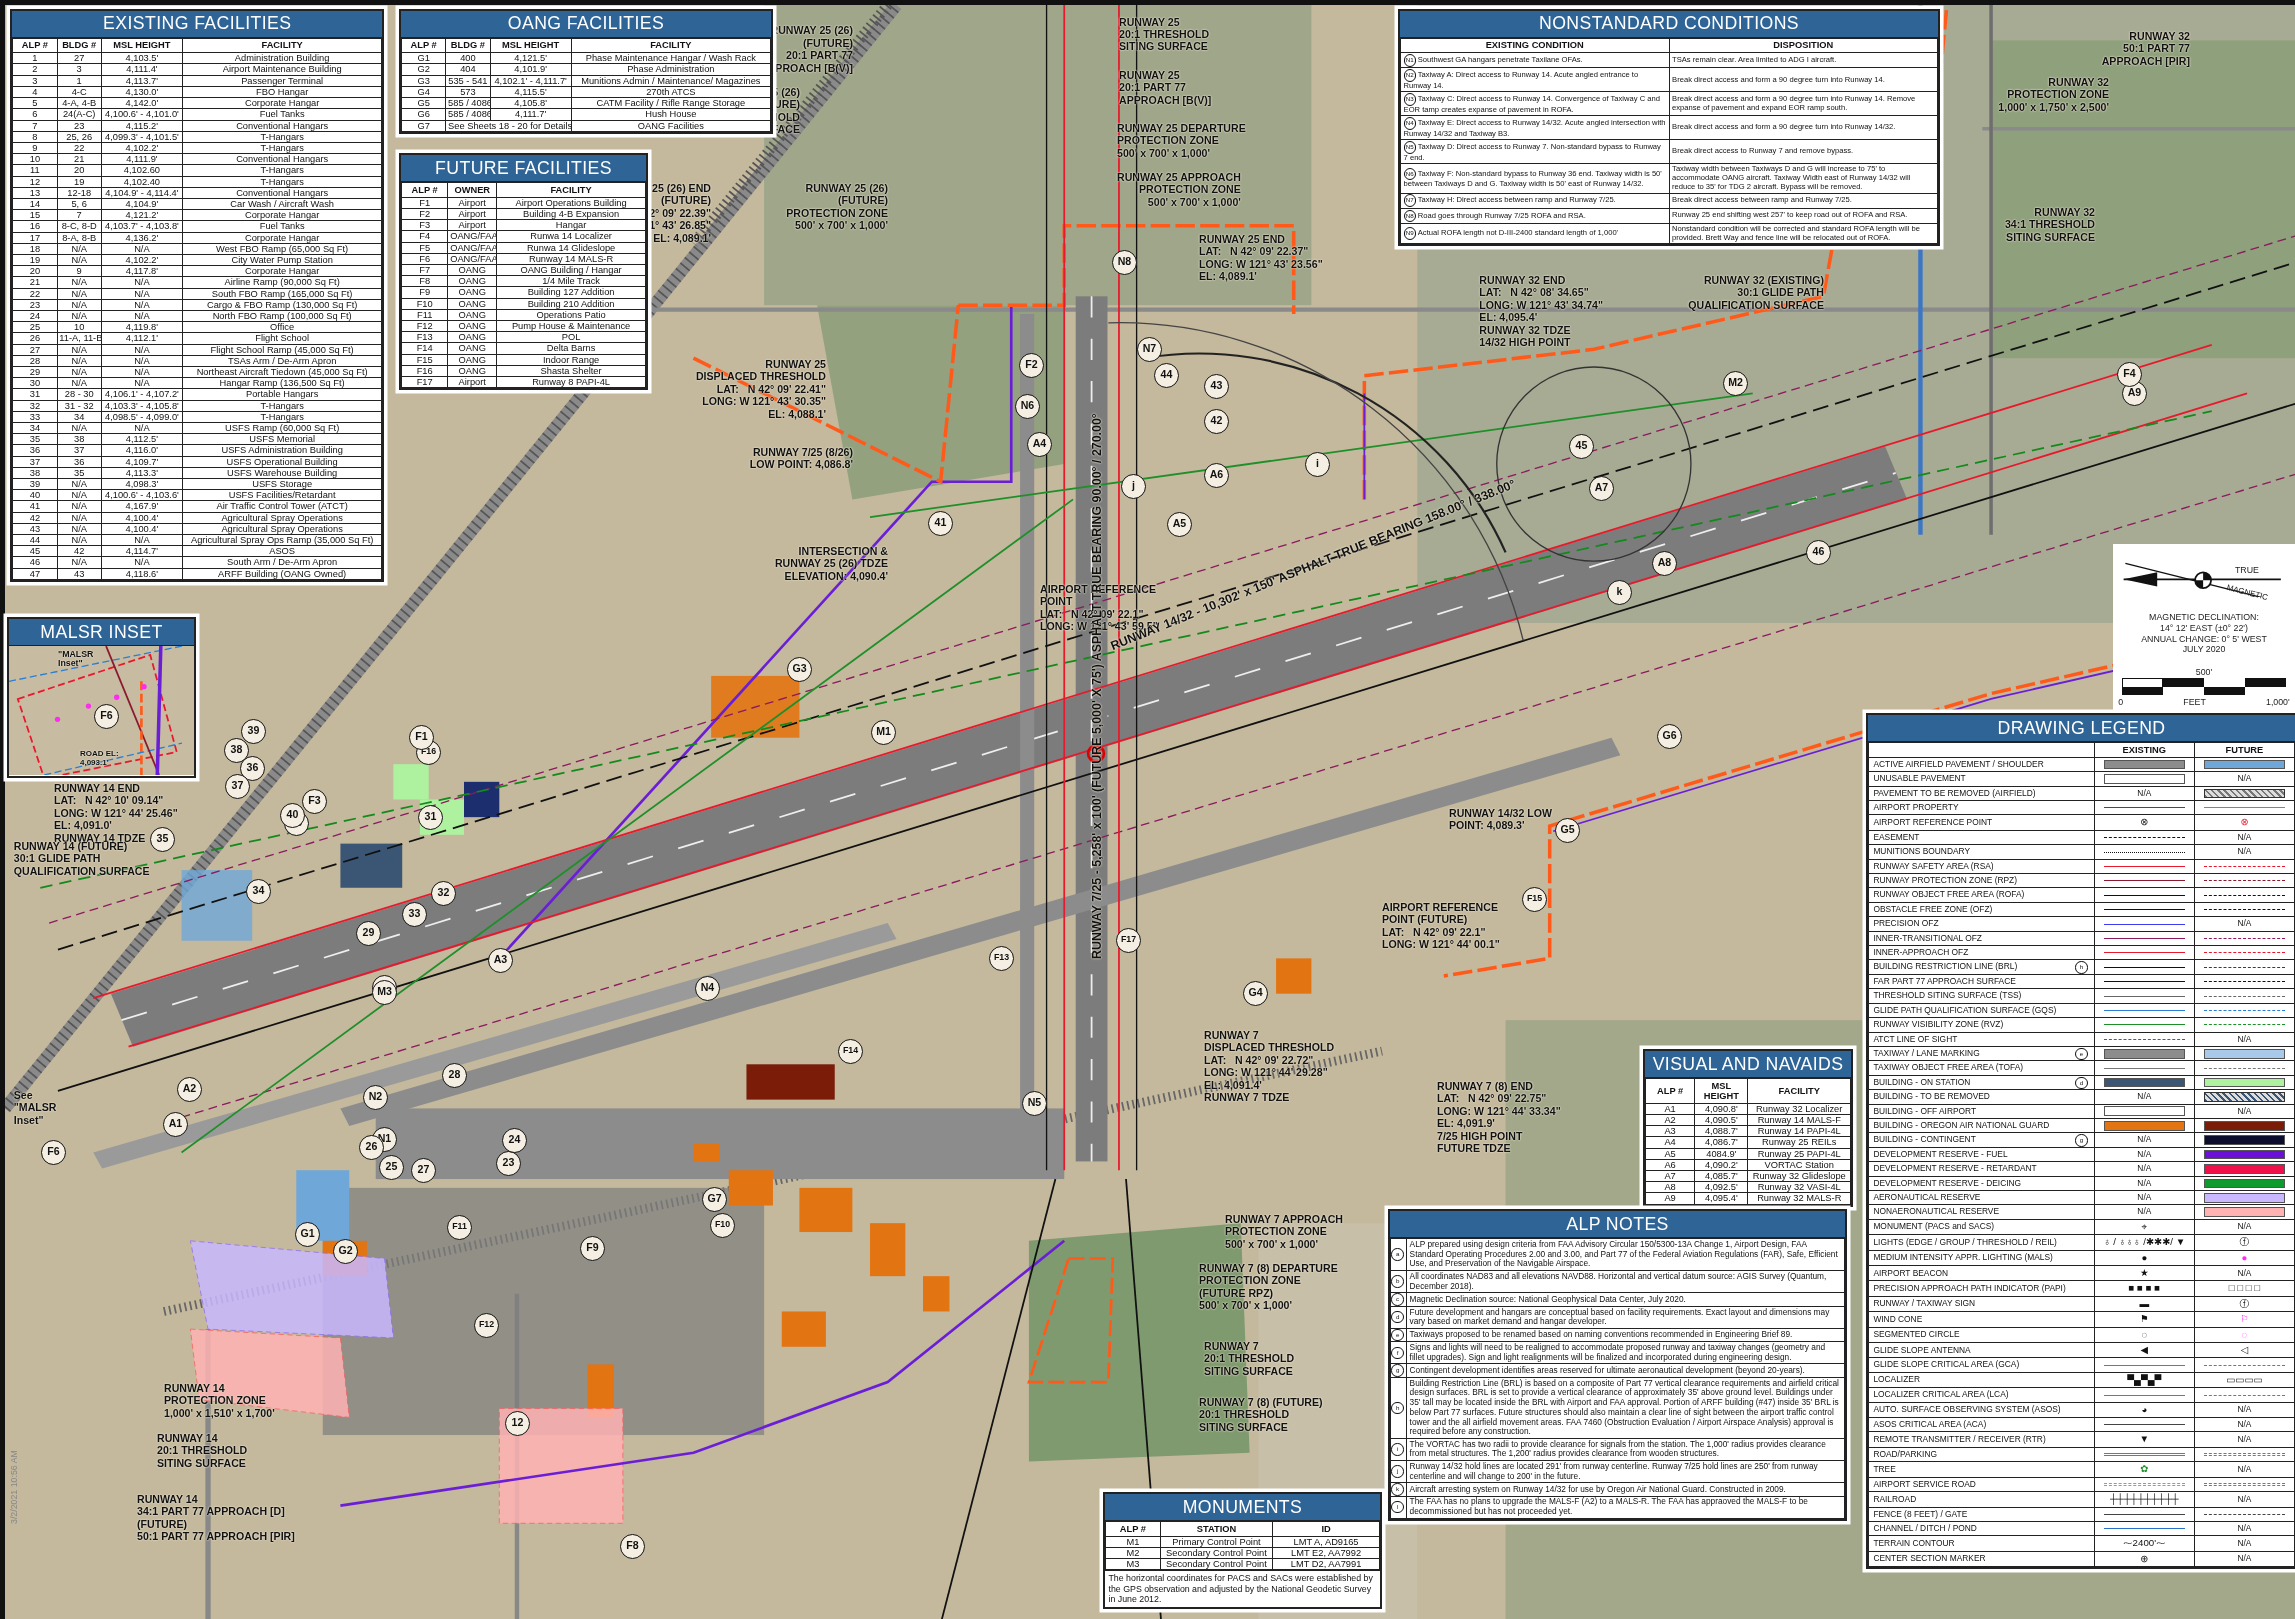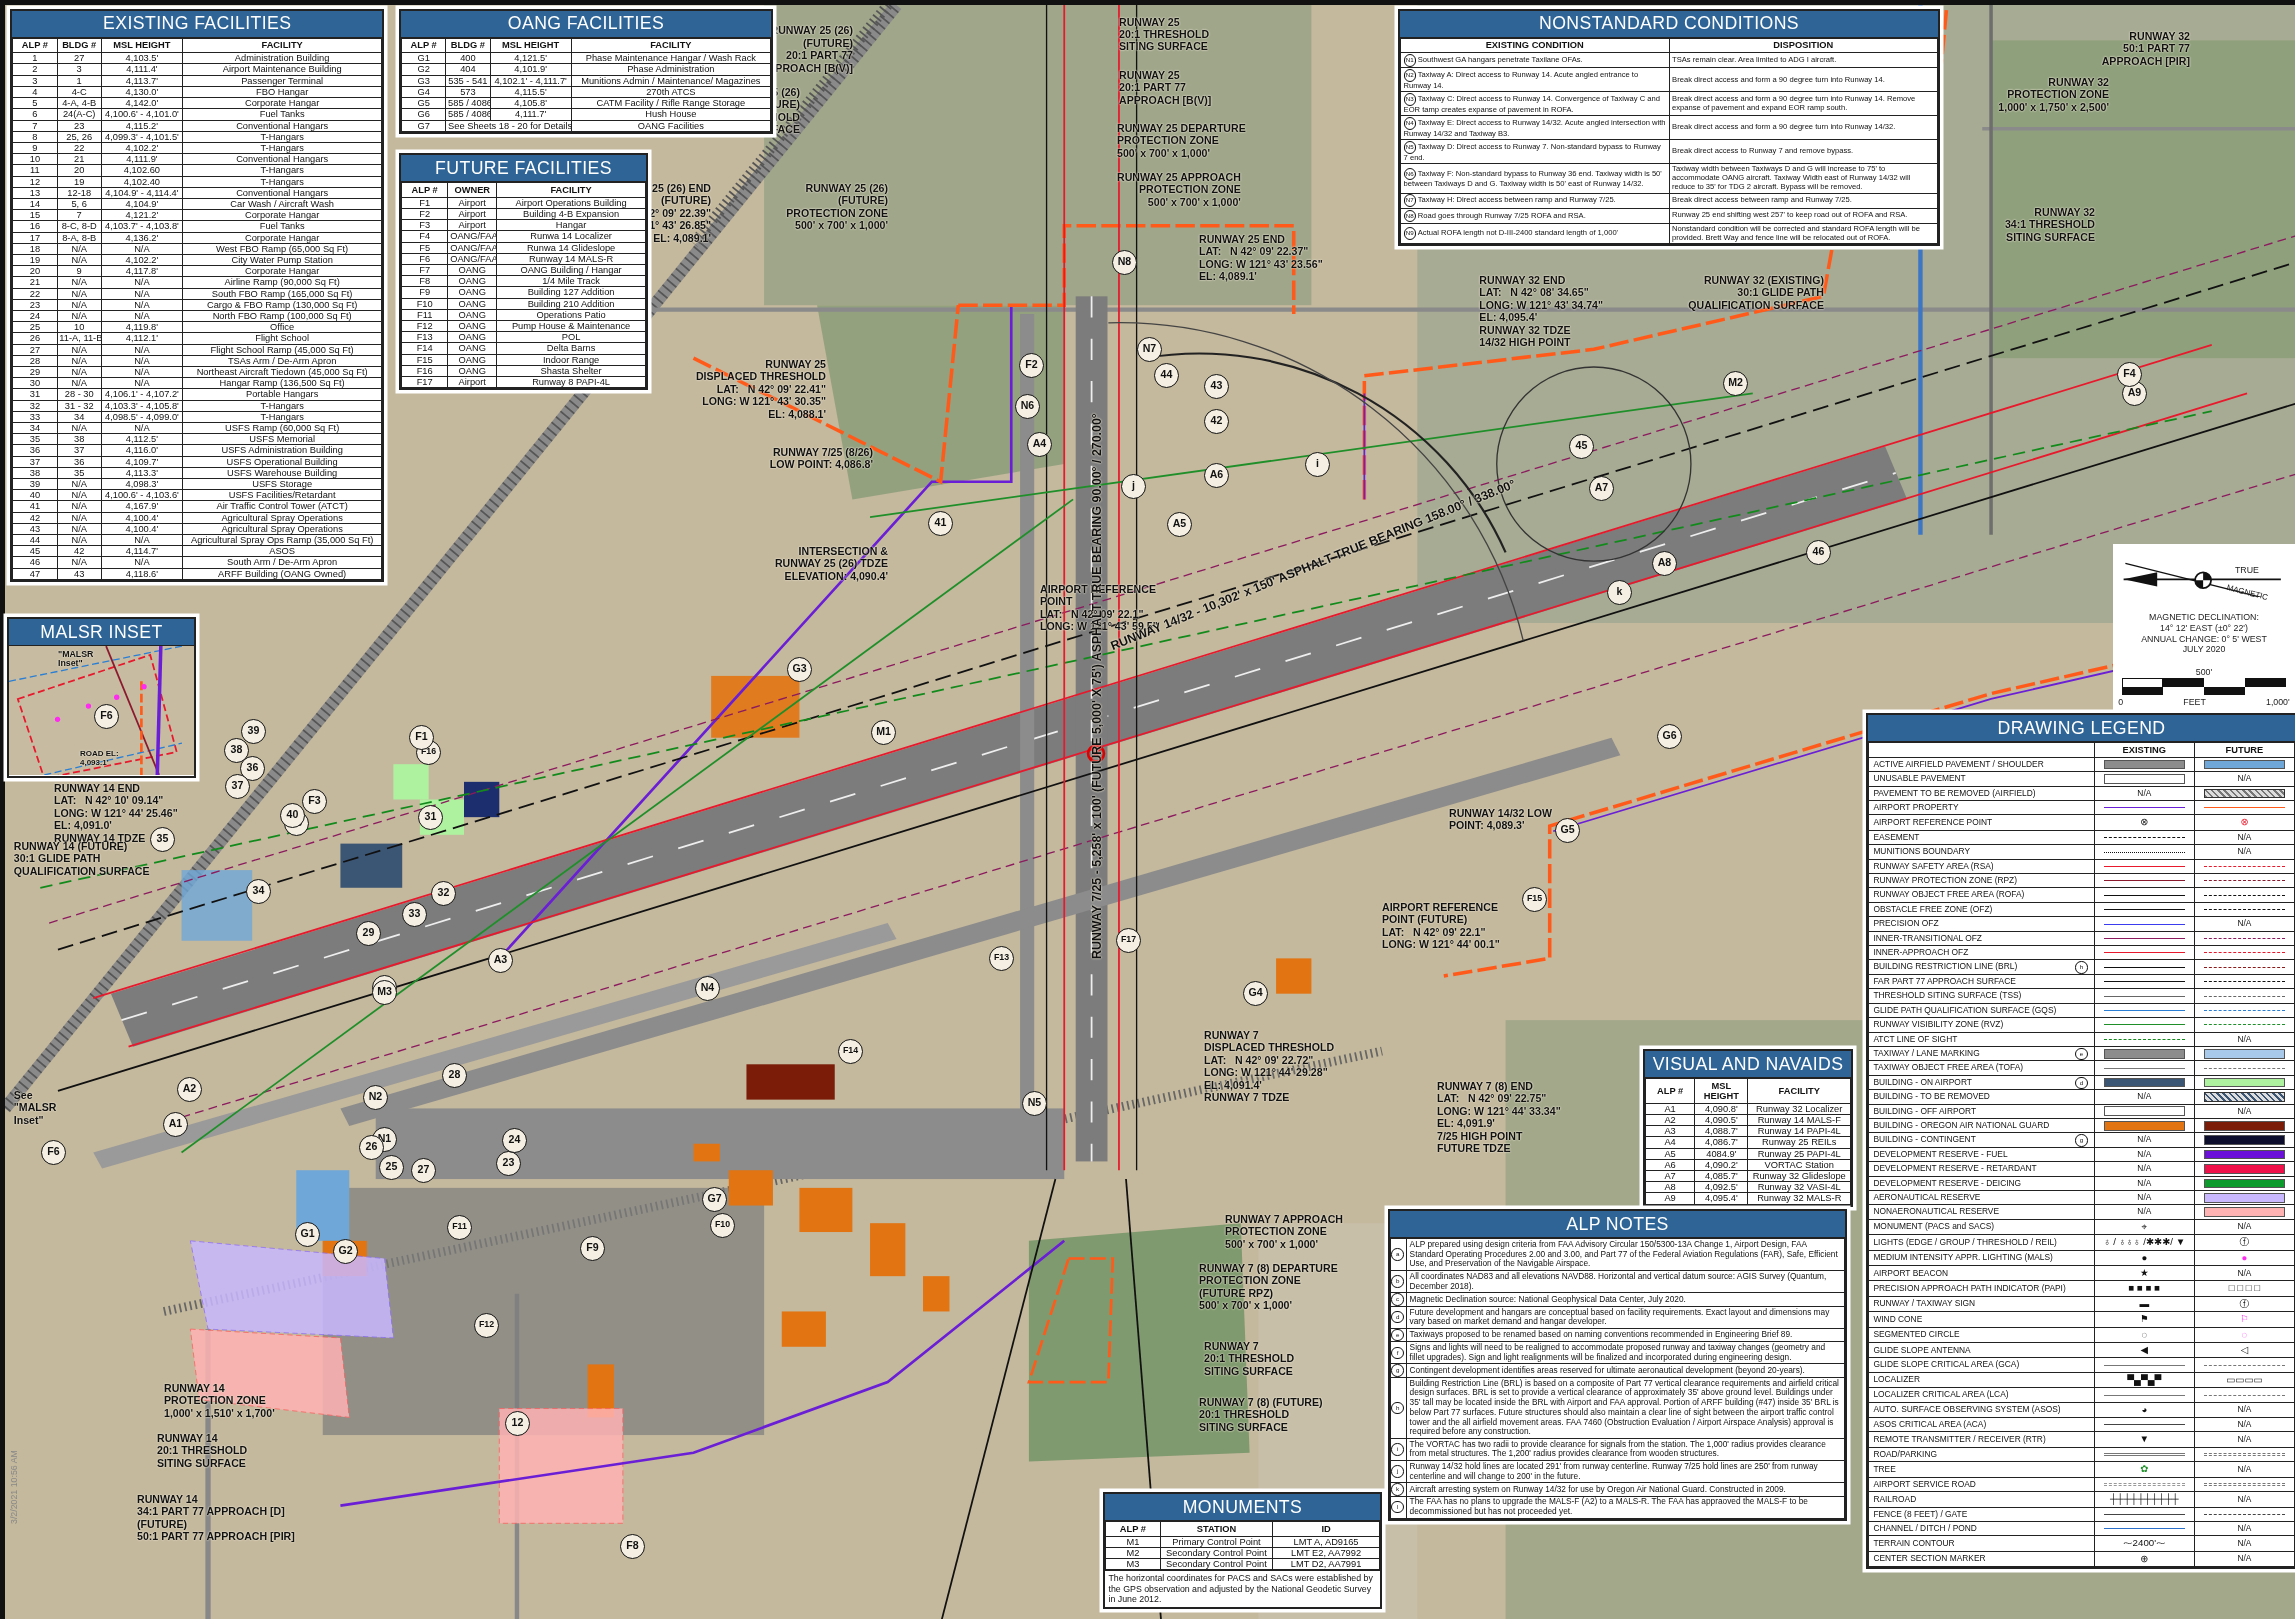--- a/index.html
+++ b/index.html
@@ -162,21 +162,21 @@
 EL: 4,089.1'</div>
       <div class="lbl" style="left: 1194px; top: 228px; text-align: left;">RUNWAY 25 END
 LAT:   N 42° 09' 22.37"
 LONG: W 121° 43' 23.56"
 EL: 4,089.1'</div>
       <div class="lbl" style="left: 821px; top: 353px; text-align: right; transform: translateX(-100%);">RUNWAY 25
 DISPLACED THRESHOLD
 LAT:   N 42° 09' 22.41"
 LONG: W 121° 43' 30.35"
 EL: 4,088.1'</div>
-      <div class="lbl" style="left: 848px; top: 441px; text-align: right; transform: translateX(-100%); margin-left: 20px;">RUNWAY 7/25 (8/26)
+      <div class="lbl" style="left: 848px; top: 441px; text-align: right; transform: translateX(-100%);">RUNWAY 7/25 (8/26)
 LOW POINT: 4,086.8'</div>
       <div class="lbl" style="left: 883px; top: 540px; text-align: right; transform: translateX(-100%);">INTERSECTION &amp;
 RUNWAY 25 (26) TDZE
 ELEVATION: 4,090.4'</div>
       <div class="lbl" style="left: 1035px; top: 578px; text-align: left;">AIRPORT REFERENCE
 POINT
 LAT:   N 42° 09' 22.1"
 LONG: W 121° 43' 59.5"</div>
       <div class="lbl" style="left: 1104px; top: 636px; text-align: left; transform-origin: left top; transform: rotate(-22deg); font-size: 12.4px; color: rgb(17, 17, 17);">RUNWAY 14/32 - 10,302' x 150' ASPHALT TRUE BEARING 158.00° / 338.00°</div>
       <div class="lbl" style="left: 1086px; top: 954px; text-align: left; transform-origin: left top; transform: rotate(-90deg); font-size: 12.4px; color: rgb(17, 17, 17);">RUNWAY 7/25 - 5,258' x 100' (FUTURE 5,000' X 75') ASPHALT TRUE BEARING 90.00° / 270.00°</div>
@@ -1184,21 +1184,21 @@
             <td><span>TAXIWAY / LANE MARKING</span><span class="circ" style="float: right; margin-top: 0.9px;">e</span></td>
             <td class="c"><span class="sym" style="background: rgb(140, 140, 140); border: 0.9px solid rgb(85, 85, 85); height: 9.7px;"></span></td>
             <td class="c"><span class="sym" style="background: rgb(169, 201, 234); border: 0.9px solid rgb(85, 85, 85); height: 9.7px;"></span></td>
           </tr>
           <tr>
             <td><span>TAXIWAY OBJECT FREE AREA (TOFA)</span></td>
             <td class="c"><span class="sym" style="border-top: 1.8px solid rgb(119, 119, 119); height: 0px;"></span></td>
             <td class="c"><span class="sym" style="border-top: 1.8px dashed rgb(119, 119, 119); height: 0px;"></span></td>
           </tr>
           <tr>
-            <td><span>BUILDING - ON AIRPORT</span><span class="circ" style="float: right; margin-top: 0.9px;">d</span></td>
+            <td><span>BUILDING - ON STATION</span><span class="circ" style="float: right; margin-top: 0.9px;">d</span></td>
             <td class="c"><span class="sym" style="background: rgb(59, 85, 116); border: 0.9px solid rgb(85, 85, 85); height: 9.7px;"></span></td>
             <td class="c"><span class="sym" style="background: rgb(174, 242, 160); border: 0.9px solid rgb(85, 85, 85); height: 9.7px;"></span></td>
           </tr>
           <tr>
             <td><span>BUILDING - TO BE REMOVED</span></td>
             <td class="c"><span>N/A</span></td>
             <td class="c"><span class="sym" style="background: repeating-linear-gradient(45deg, rgb(59, 85, 116) 0px, rgb(59, 85, 116) 1.8px, rgb(221, 221, 221) 1.8px, rgb(221, 221, 221) 4.4px); border: 0.9px solid rgb(51, 51, 51); height: 9.7px;"></span></td>
           </tr>
           <tr>
             <td><span>BUILDING - OFF AIRPORT</span></td>

